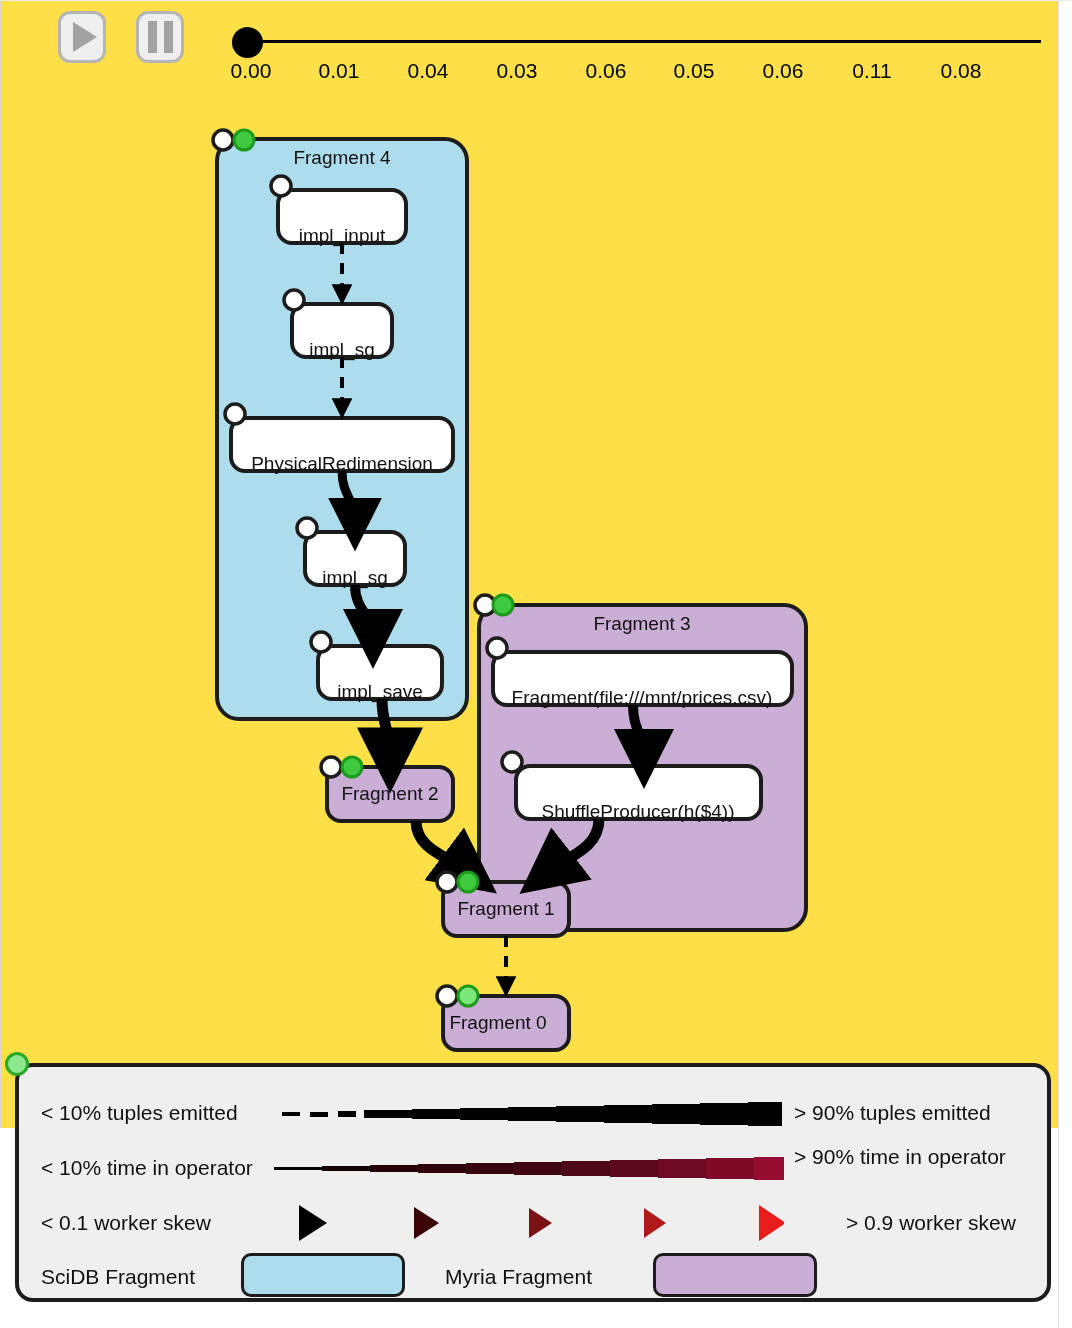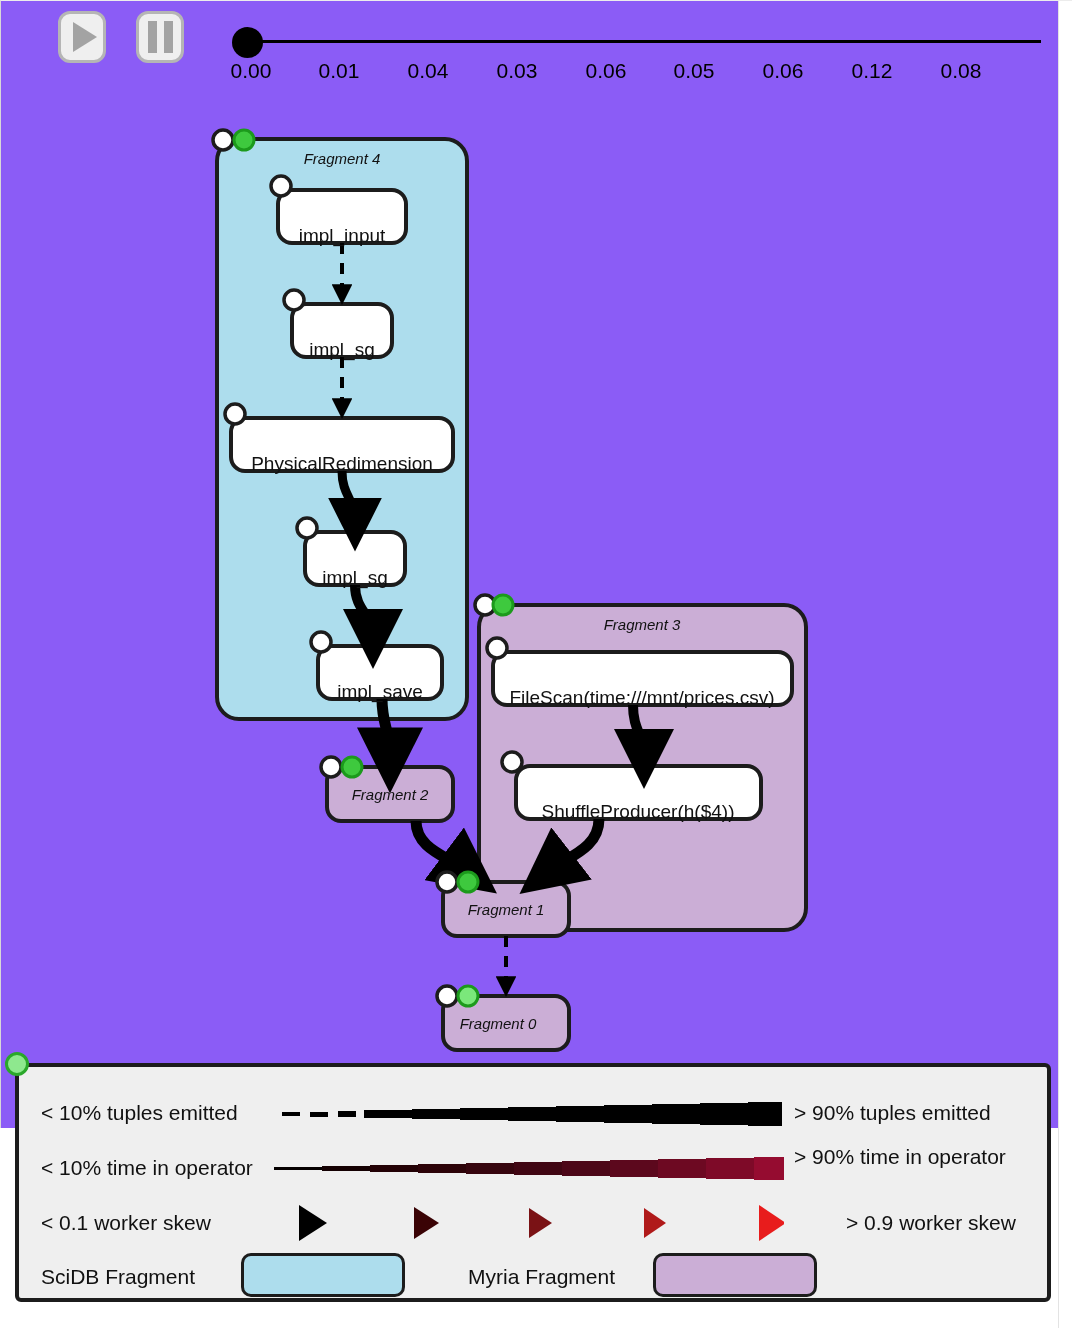--- a/index.html
+++ b/index.html
@@ -11,21 +11,21 @@
     width: 1072px;
     height: 1328px;
     position: relative;
     font-family: "Liberation Sans", sans-serif;
     overflow: hidden;
   }
   #page {
     position: absolute;
     left: 0; top: 0;
     width: 1072px; height: 1128px;
-    background: #8b5cf6;
+    background: #fde047;
     border-left: 1px solid #d8d8d8;
     border-top: 1px solid #ececec;
     box-sizing: border-box;
   }
   #right-rail {
     position: absolute;
     right: 0; top: 0;
     width: 13px; height: 1328px;
     background: #ffffff;
     border-left: 1px solid #e3e3e3;
@@ -89,35 +89,34 @@
     position: absolute;
     font-size: 19px;
     color: #111;
     white-space: nowrap;
     transform: translate(-50%, -50%);
     pointer-events: none;
     margin-top: 20px;
   }
   .frag-title {
     position: absolute;
-    font-size: 15px;
+    font-size: 19px;
     color: #111;
     white-space: nowrap;
     transform: translate(-50%, -50%);
-    font-style: italic;
   }
 
   
   #legend {
     position: absolute;
     left: 14px; top: 1062px;
     width: 1036px; height: 239px;
     background: #efefef;
     border: 4px solid #1c1c1c;
-    border-radius: 6px;
+    border-radius: 18px;
     box-sizing: border-box;
   }
   .lg-text {
     position: absolute;
     font-size: 21px;
     color: #111;
     white-space: nowrap;
   }
   .lg-swatch {
     position: absolute;
@@ -158,21 +157,21 @@
   <div id="timeline">
     <div id="slider-track"></div>
     <div id="slider-handle"></div>
     <div class="tick-label" style="left:215px">0.00</div>
     <div class="tick-label" style="left:303px">0.01</div>
     <div class="tick-label" style="left:392px">0.04</div>
     <div class="tick-label" style="left:481px">0.03</div>
     <div class="tick-label" style="left:570px">0.06</div>
     <div class="tick-label" style="left:658px">0.05</div>
     <div class="tick-label" style="left:747px">0.06</div>
-    <div class="tick-label" style="left:836px">0.12</div>
+    <div class="tick-label" style="left:836px">0.11</div>
     <div class="tick-label" style="left:925px">0.08</div>
   </div>
 
   <div id="graph">
     <svg width="1072" height="960" viewBox="0 0 1072 960" xmlns="http://www.w3.org/2000/svg">
       <defs>
         <marker id="ah" markerWidth="6" markerHeight="6" refX="2.6" refY="3" orient="auto">
           <path d="M0,0 L6,3 L0,6 z" fill="#000"></path>
         </marker>
         <marker id="ahb" markerWidth="5.2" markerHeight="5.2" refX="2.2" refY="2.6" orient="auto">
@@ -245,21 +244,21 @@
     </svg>
 
     <div class="frag-title" style="left:341px; top:57px">Fragment 4</div>
     <div class="node-label" style="left:341px; top:115px">impl_input</div>
     <div class="node-label" style="left:341px; top:229px">impl_sg</div>
     <div class="node-label" style="left:341px; top:343px">PhysicalRedimension</div>
     <div class="node-label" style="left:354px; top:457px">impl_sg</div>
     <div class="node-label" style="left:379px; top:571px">impl_save</div>
 
     <div class="frag-title" style="left:641px; top:523px">Fragment 3</div>
-    <div class="node-label" style="left:641px; top:577px">FileScan(time:///mnt/prices.csv)</div>
+    <div class="node-label" style="left:641px; top:577px">Fragment(file:///mnt/prices.csv)</div>
     <div class="node-label" style="left:637px; top:691px">ShuffleProducer(h($4))</div>
 
     <div class="frag-title" style="left:389px; top:693px">Fragment 2</div>
     <div class="frag-title" style="left:505px; top:808px">Fragment 1</div>
     <div class="frag-title" style="left:497px; top:922px">Fragment 0</div>
   </div>
 
   <div id="legend-handle-green"></div>
   <div id="legend">
 
@@ -301,18 +300,18 @@
     <svg class="lg-skew" style="position:absolute; left:255px; top:130px;" width="510" height="52" viewBox="0 0 510 52">
       <path d="M25,8 L53,26 L25,44 z" fill="#000000"></path>
       <path d="M140,10 L165,26 L140,42 z" fill="#3a0305"></path>
       <path d="M255,11 L278,26 L255,41 z" fill="#7a1215"></path>
       <path d="M370,11 L392,26 L370,41 z" fill="#b01a1a"></path>
       <path d="M485,8 L512,26 L485,44 z" fill="#e81c1c"></path>
     </svg>
 
     <div class="lg-text" style="left:22px; top:198px">SciDB Fragment</div>
     <div class="lg-swatch" id="scidb-swatch" style="left:222px; top:186px; width:164px; height:44px; background:#addded"></div>
-    <div class="lg-text" style="left:449px; top:198px">Myria Fragment</div>
+    <div class="lg-text" style="left:426px; top:198px">Myria Fragment</div>
     <div class="lg-swatch" id="myria-swatch" style="left:634px; top:186px; width:164px; height:44px; background:#cbaed6"></div>
   </div>
 
   <div id="right-rail"></div>
 </div>
 
 </body></html>

